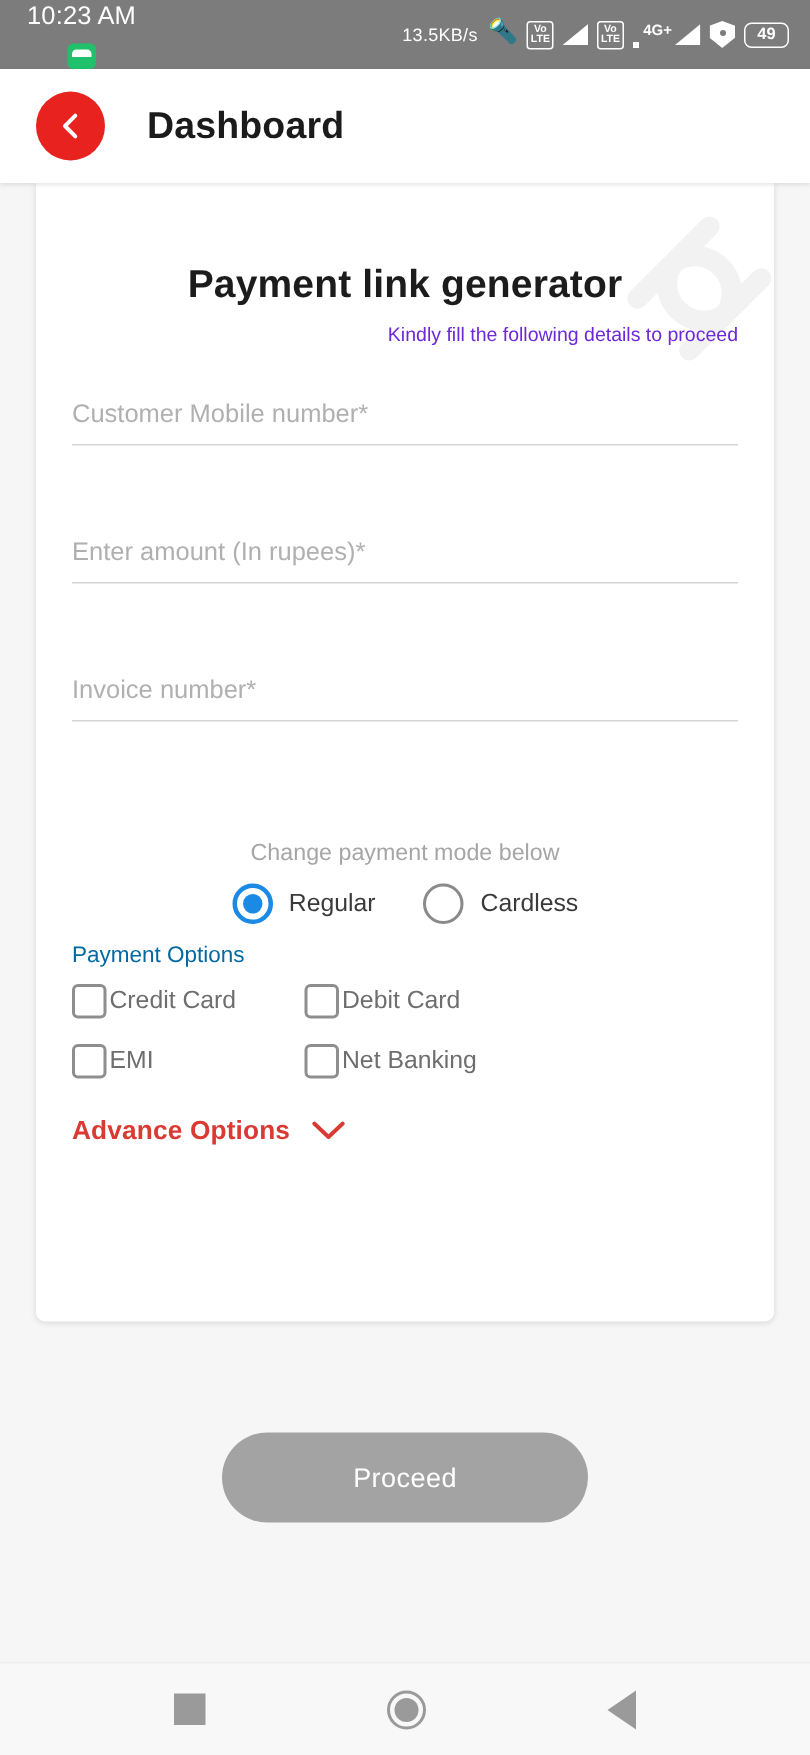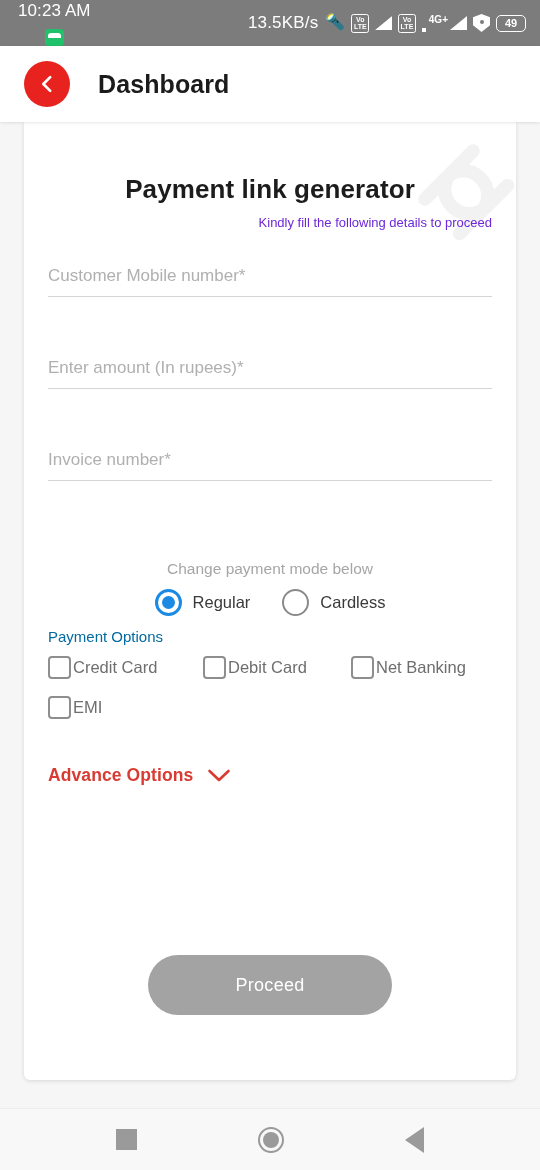--- a/index.html
+++ b/index.html
@@ -53,21 +53,21 @@
     height: 5px;
     background: #ffffff;
     border-radius: 3px 3px 0 0;
   }
   .status-right {
     display: flex;
     align-items: center;
     gap: 6px;
   }
   .net-speed {
-    font-size: 17px;
+    font-size: 12px;
     letter-spacing: 0.2px;
     margin-right: 1px;
   }
   .bt-icon {
     font-size: 16px;
     line-height: 1;
     display: inline-block;
     transform: translateY(-1px);
   }
   .volte-badge {
@@ -178,21 +178,21 @@
     overflow: hidden;
   }
 
   .card {
     position: relative;
     margin: 0 24px;
     background: #ffffff;
     border-radius: 0 0 6px 6px;
     box-shadow: 0 1px 4px rgba(0,0,0,0.13);
     padding: 26px 24px 0;
-    height: 958px;
+    height: 759px;
     overflow: hidden;
   }
 
   .watermark {
     position: absolute;
     top: -16px;
     right: -14px;
     width: 150px;
     height: 150px;
     opacity: 1;
@@ -318,21 +318,21 @@
     font-size: 16.5px;
     color: #6e6e6e;
     white-space: nowrap;
   }
 
   
   .advance {
     display: inline-flex;
     align-items: center;
     gap: 14px;
-    margin-top: 46px;
+    margin-top: 24px;
     cursor: pointer;
   }
   .advance-text {
     font-size: 17.5px;
     font-weight: 700;
     color: #d93b32;
     letter-spacing: 0.1px;
   }
 
   
@@ -481,27 +481,27 @@
 
     <div class="cb-grid">
       <label class="cb-item w1">
         <span class="cb"></span>
         <span class="cb-text">Credit Card</span>
       </label>
       <label class="cb-item w2">
         <span class="cb"></span>
         <span class="cb-text">Debit Card</span>
       </label>
+      <label class="cb-item w1">
+        <span class="cb"></span>
+        <span class="cb-text">EMI</span>
+      </label>
       <label class="cb-item">
         <span class="cb"></span>
         <span class="cb-text">Net Banking</span>
-      </label>
-      <label class="cb-item w1">
-        <span class="cb"></span>
-        <span class="cb-text">EMI</span>
       </label>
     </div>
 
     <div class="advance">
       <span class="advance-text">Advance Options</span>
       <svg width="24" height="15" viewBox="0 0 24 15">
         <path d="M2.5 3 L12 12 L21.5 3" fill="none" stroke="#d93b32" stroke-width="2.6" stroke-linecap="round" stroke-linejoin="round"></path>
       </svg>
     </div>
 

